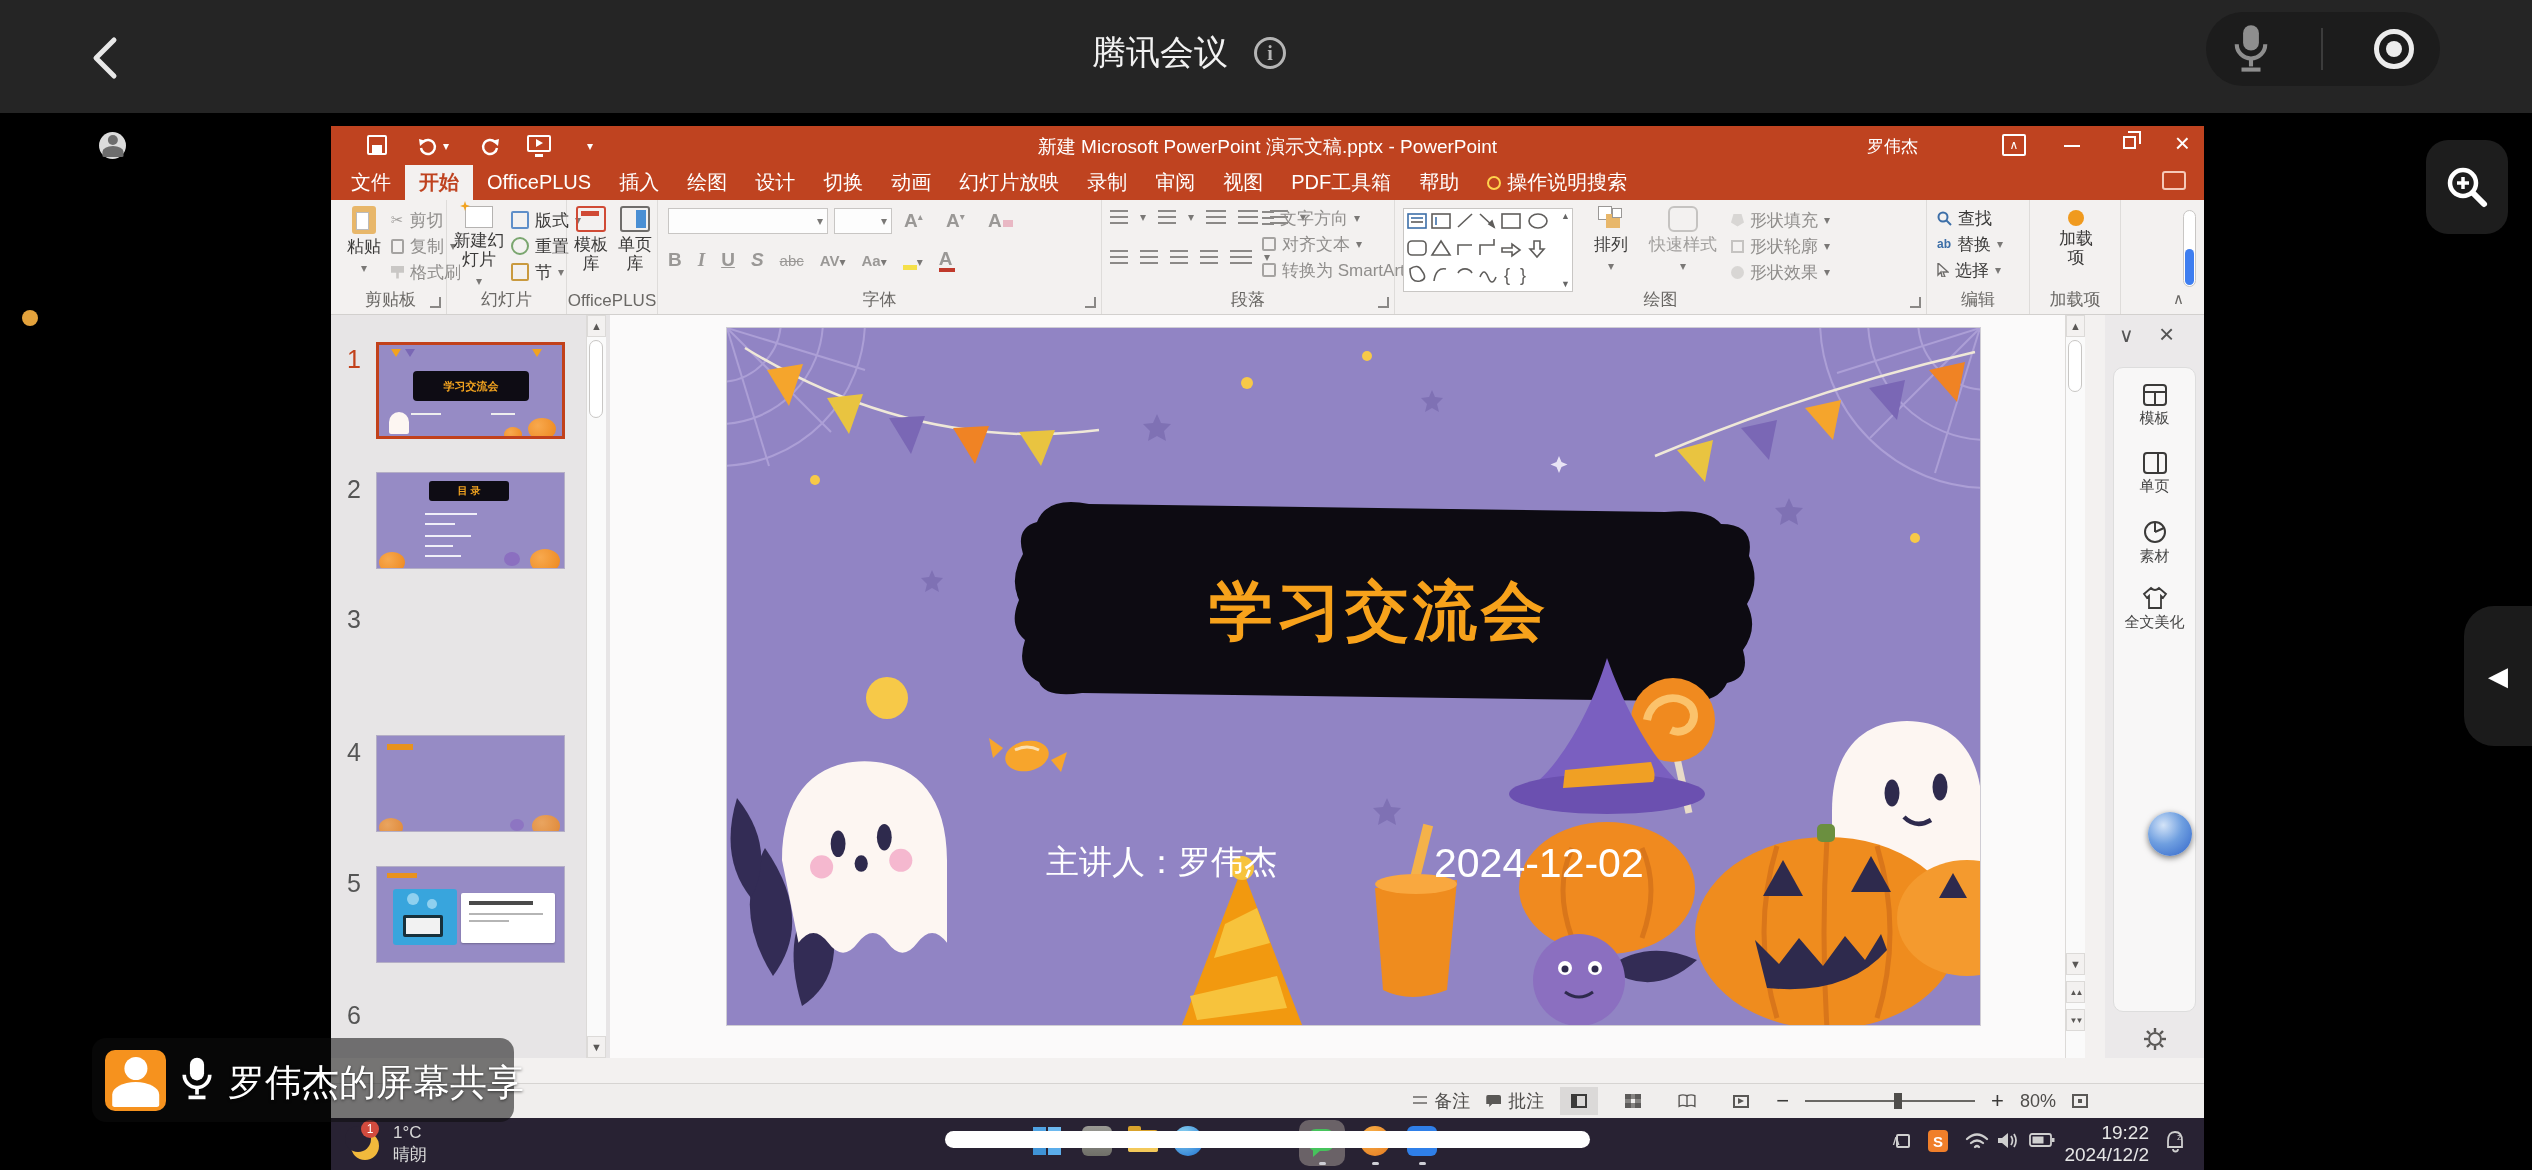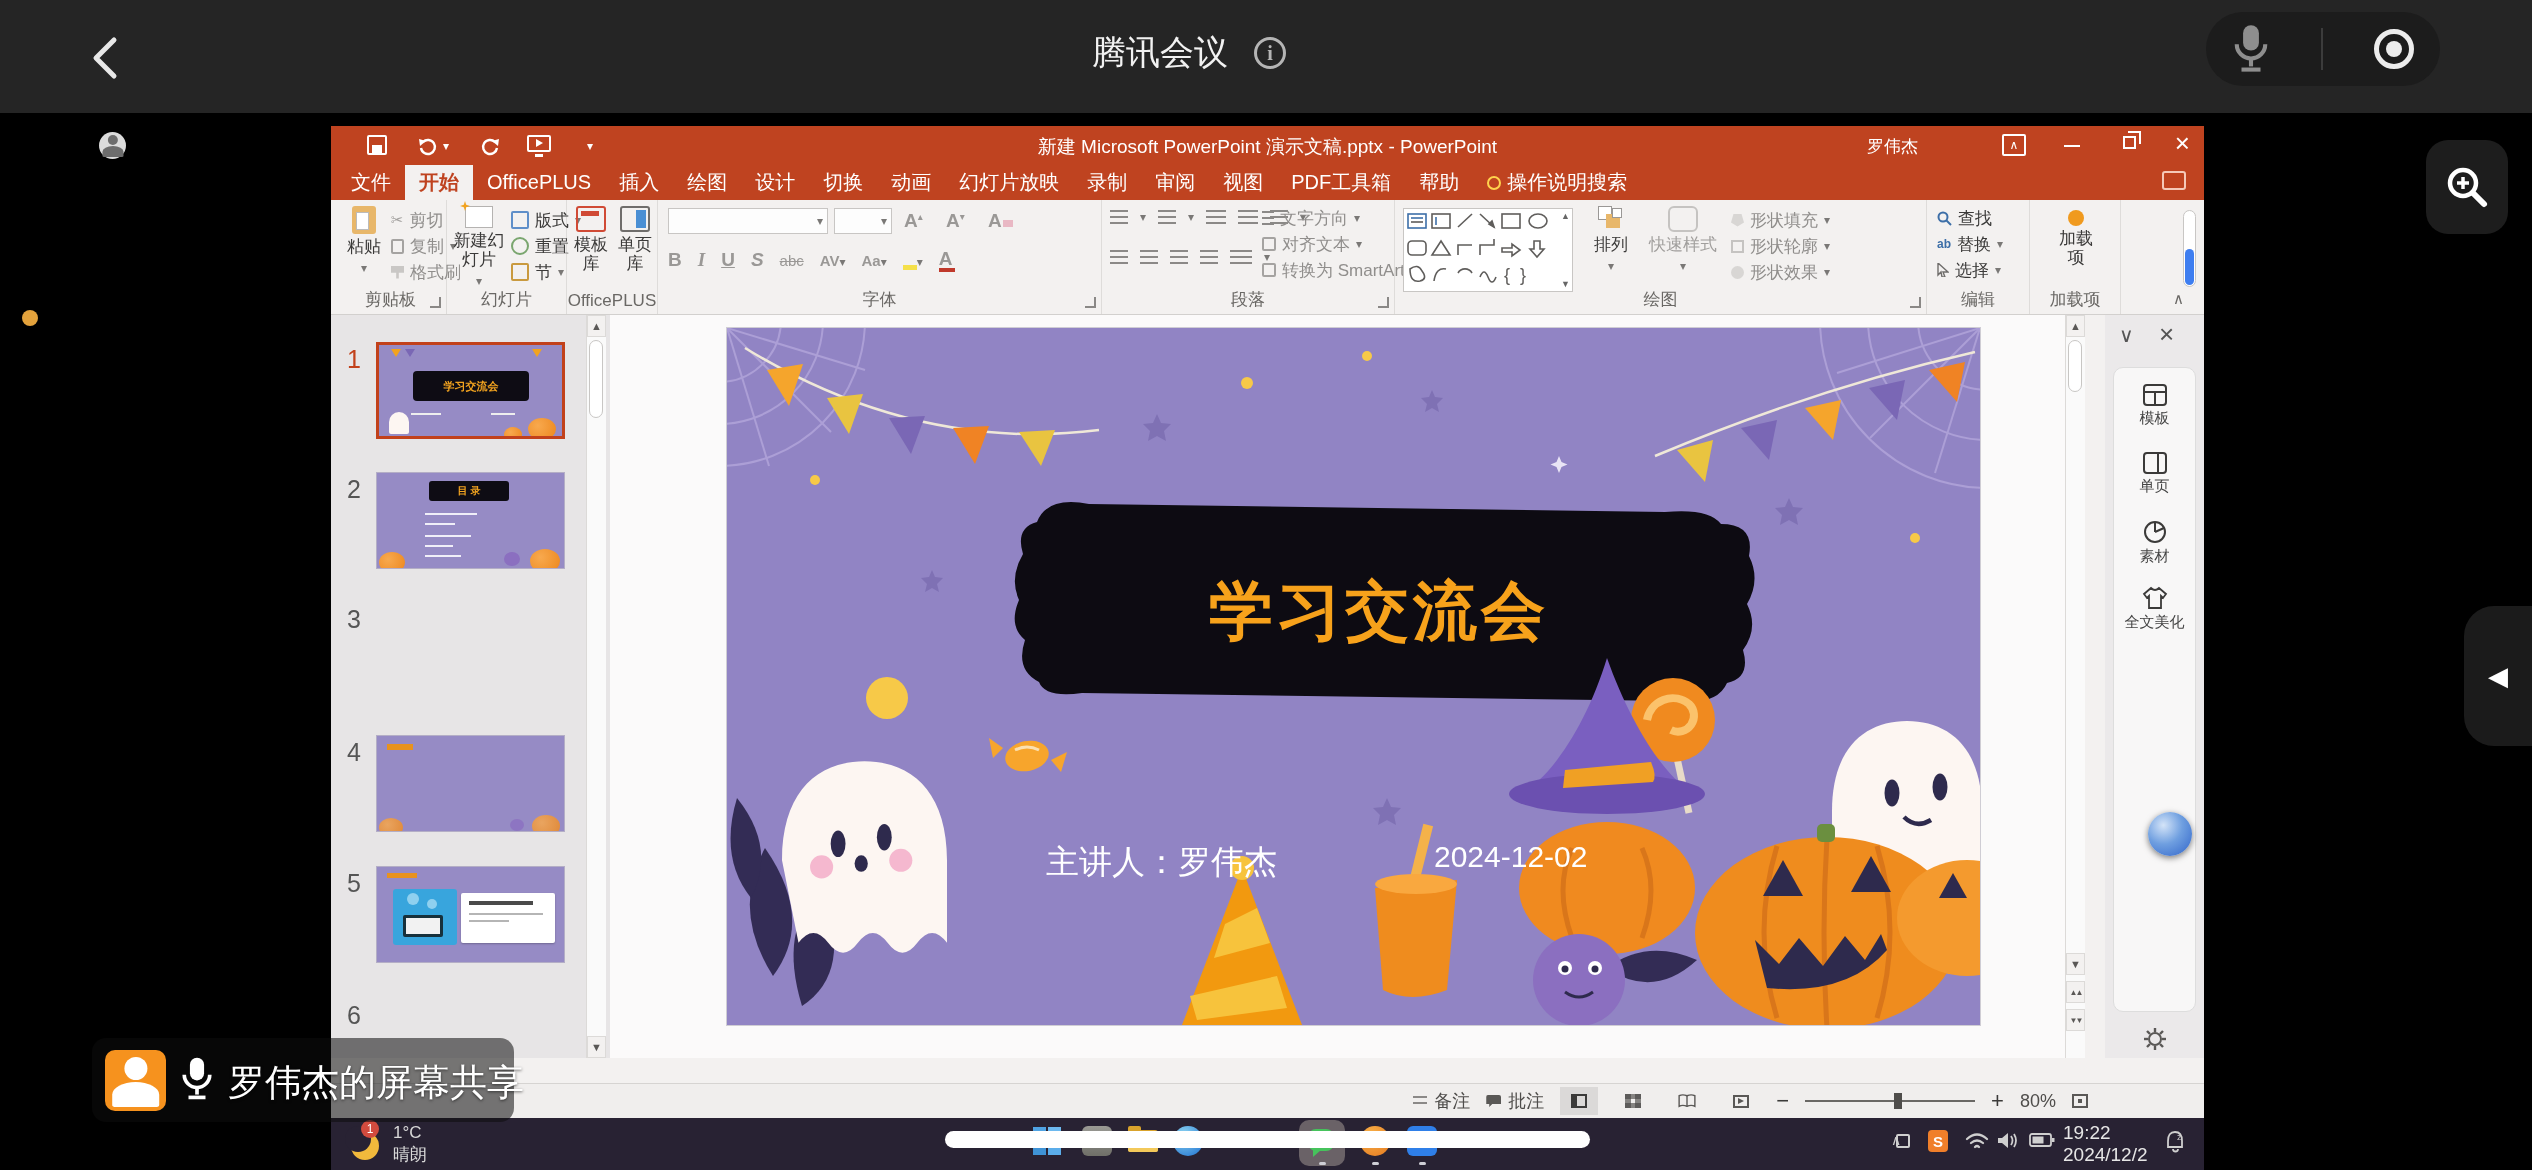--- a/index.html
+++ b/index.html
@@ -40,21 +40,21 @@
 .tban{position:absolute;background:#0e0c14;display:flex;align-items:center;justify-content:center;color:#f2a31f;font-weight:bold}
 .pumpk{position:absolute;border-radius:50%;background:radial-gradient(circle at 35% 35%,#f8a94e,#ec861c)}
 .sbar{position:absolute;width:20px;background:#fafafa;border-left:1px solid #dcdad8}
 .sarr{position:absolute;left:0;width:100%;height:22px;display:flex;align-items:center;justify-content:center;font-size:11px;color:#5a5856;background:#f3f1f0;border:1px solid #dcdad8}
 .sthumb{position:absolute;left:2px;width:14px;background:#fff;border:1px solid #c8c6c4;border-radius:7px}
 #editor{position:absolute;left:279px;top:189px;width:1475px;height:743px;background:#fbfafa}
 #slide{position:absolute;left:117px;top:13px;width:1253px;height:697px;background:#9184c4;box-shadow:0 0 0 1px #cfcdd4}
 #slide svg{position:absolute;left:0;top:0}
 #stitle{position:absolute;left:282px;top:240px;width:740px;text-align:center;color:#f7a21b;font-size:64px;font-weight:bold;letter-spacing:4px}
 #spres{position:absolute;left:319px;top:512px;color:#fff;font-size:33px}
-#sdate{position:absolute;left:707px;top:512px;color:#fff;font-size:30px}
+#sdate{position:absolute;left:707px;top:512px;color:#fff;font-size:41px}
 #rpanel{position:absolute;left:1774px;top:189px;width:99px;height:743px;background:#ebe9ea}
 .pcard{position:absolute;left:8px;top:52px;width:83px;height:645px;background:#f8f7f7;border:1px solid #ddd;border-radius:10px}
 .pitem{position:absolute;left:0;width:100%;display:flex;flex-direction:column;align-items:center;gap:3px;color:#444;font-size:15px}
 #notesbar{position:absolute;left:279px;top:932px;width:1475px;height:25px;background:#fcfcfc;border-top:1px solid #e0dedd;color:#8a8886;font-size:19px;padding:1px 0 0 21px}
 #statusbar{position:absolute;left:0;top:957px;width:100%;height:35px;background:#f0eeed;border-top:1px solid #d6d4d2;color:#4f4d4b;font-size:18px}
 .stitem{display:flex;align-items:center;gap:7px;white-space:nowrap}
 .viewbtn{width:38px;height:28px;display:flex;align-items:center;justify-content:center}
 .viewbtn.on{background:#dbd9d8}
 
 #taskbar{position:absolute;left:331px;top:1118px;width:1873px;height:52px;background:#282233}
@@ -730,21 +730,21 @@
       </svg>
     <svg class="abs" style="left:1666px;top:13px" width="22" height="19" viewBox="0 0 22 19">
         <polygon points="1,7 5,7 11,2 11,17 5,12 1,12" fill="#cfcfcf"></polygon>
         <path d="M14,5 Q17,9.5 14,14 M17,3 Q21,9.5 17,16" fill="none" stroke="#cfcfcf" stroke-width="1.8"></path>
       </svg>
     <svg class="abs" style="left:1698px;top:14px" width="26" height="16" viewBox="0 0 26 16">
         <rect x="1" y="2" width="21" height="12" rx="2" fill="none" stroke="#cfcfcf" stroke-width="1.8"></rect>
         <rect x="23" y="6" width="2.5" height="4" fill="#cfcfcf"></rect>
         <rect x="3.5" y="4.5" width="11" height="7" fill="#cfcfcf"></rect>
       </svg>
-    <div class="abs" style="left:1732px;top:4px;width:86px;text-align:left;color:#e6e6e6;font-size:19px;line-height:22px">
+    <div class="abs" style="left:1732px;top:4px;width:86px;text-align:right;color:#e6e6e6;font-size:19px;line-height:22px">
       <div>19:22</div>
       <div>2024/12/2</div>
     </div>
     <svg class="abs" style="left:1832px;top:11px" width="24" height="26" viewBox="0 0 24 26">
         <path d="M12,3 Q19,3 19,12 L19,18 L5,18 L5,12 Q5,3 12,3 Z M10,20 a2.5,2.5 0 0 0 5,0" fill="none" stroke="#cfcfcf" stroke-width="1.8"></path>
         <text x="14" y="11" font-size="9" fill="#cfcfcf">z</text>
       </svg>
   </div>
 
   <span id="odot"></span>

